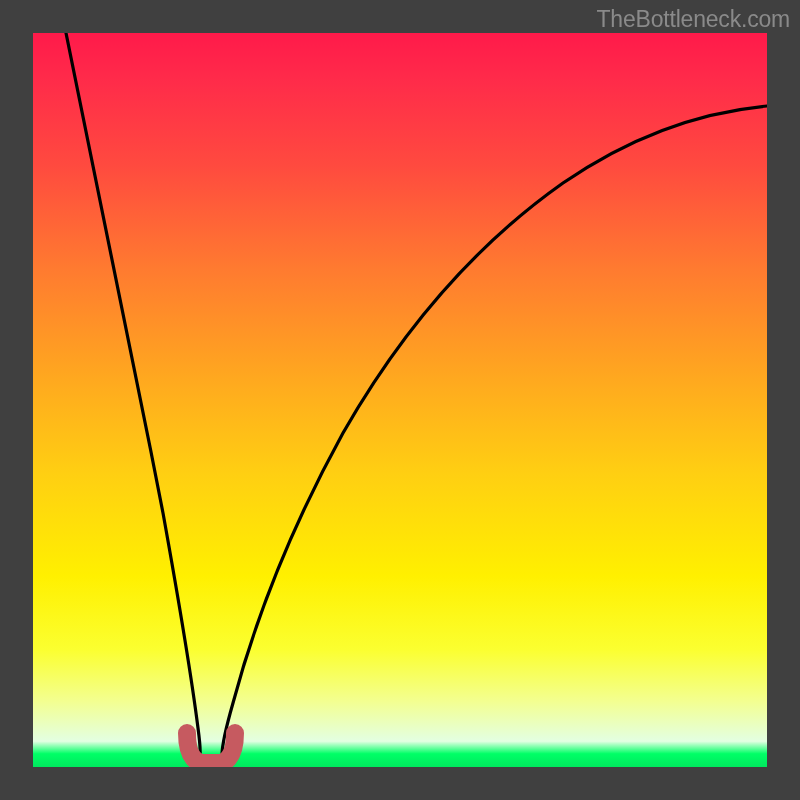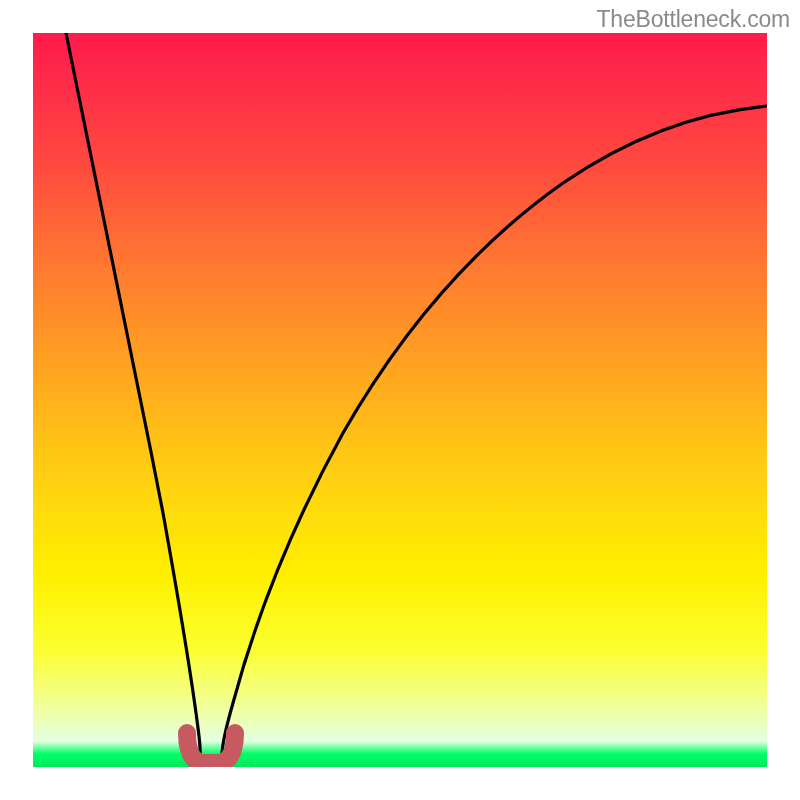--- a/index.html
+++ b/index.html
@@ -9,21 +9,21 @@
     height: 800px;
     background: #000;
     overflow: hidden;
   }
   .frame {
     position: absolute;
     top: 0;
     left: 0;
     width: 800px;
     height: 800px;
-    background: #ffffff;
+    background: #404040;
   }
   .plot {
     position: absolute;
     top: 33px;
     left: 33px;
     width: 734px;
     height: 734px;
     background: linear-gradient(to bottom,
       #ff1a4a 0%,
       #ff2a4a 6%,

